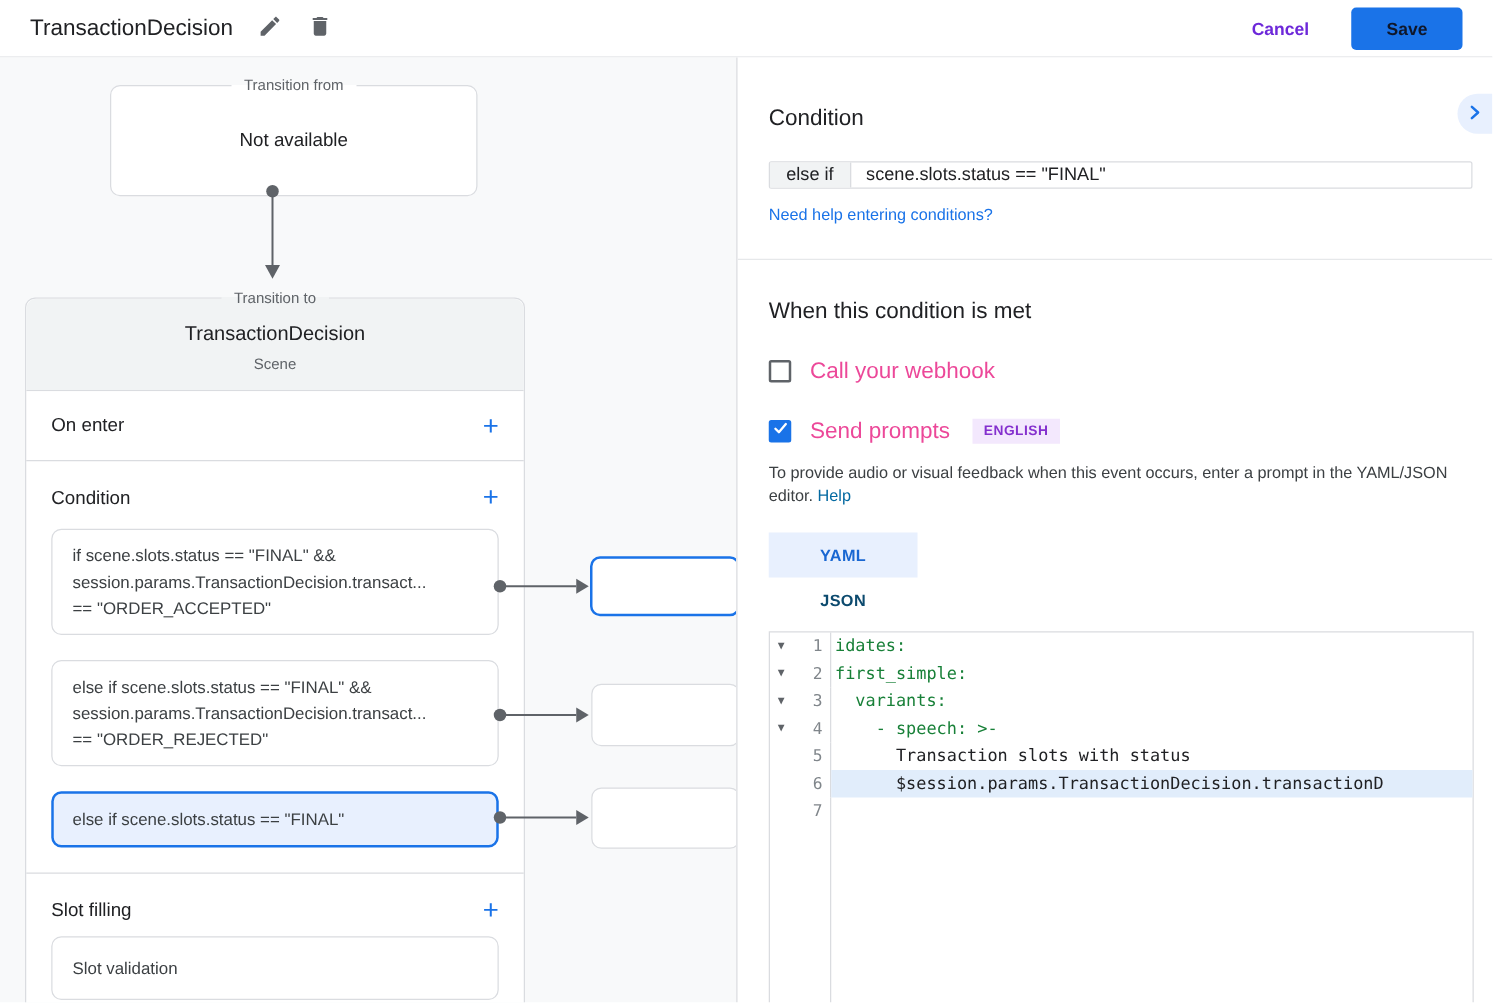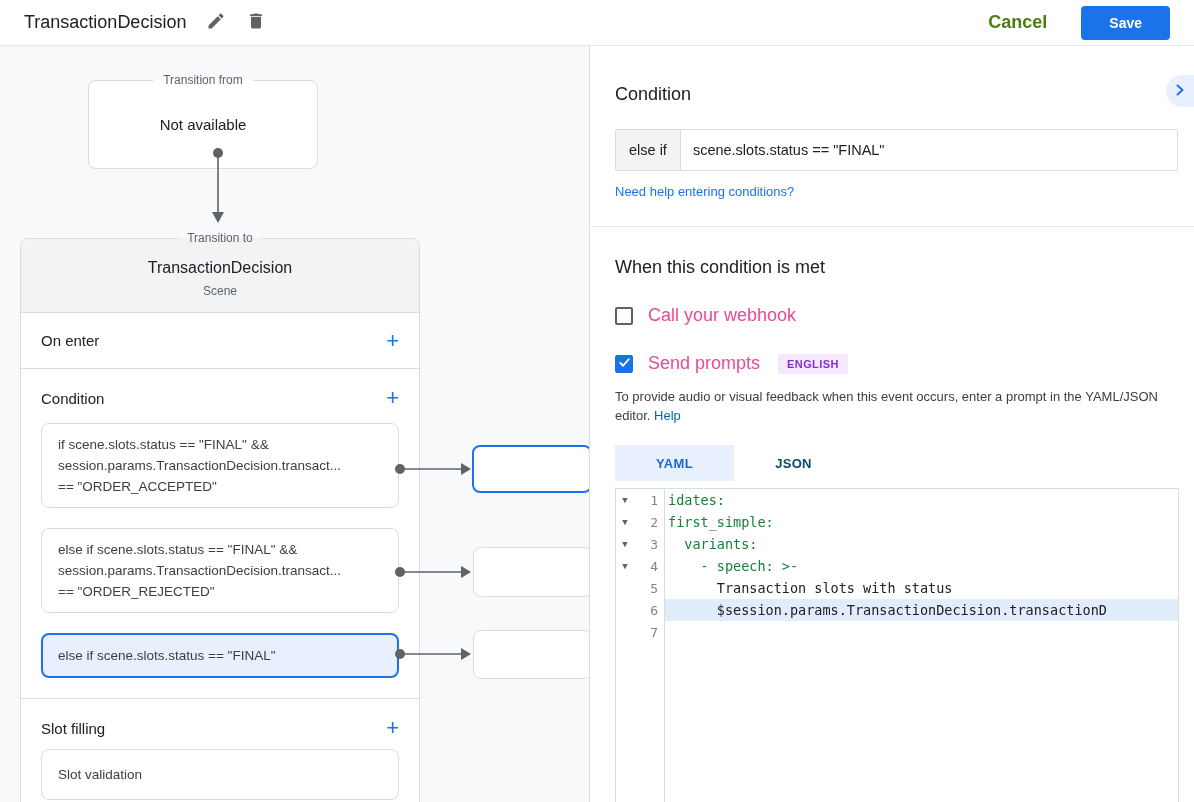--- a/index.html
+++ b/index.html
@@ -5,35 +5,35 @@
   * { box-sizing: border-box; margin: 0; padding: 0; }
   html, body { width: 1194px; height: 802px; overflow: hidden; }
   body { font-family: "Liberation Sans", sans-serif; color: #202124; background: #fff; }
 
   
   .topbar { height: 46px; display: flex; align-items: center; padding: 0 24px; background: #fff; border-bottom: 1px solid #e6e8ea; }
   .topbar-title { font-size: 18px; color: #202124; }
   .icon-btn { background: none; border: none; cursor: pointer; margin-left: 20px; display: flex; align-items: center; }
   .icon-btn svg { fill: #5f6368; }
   .topbar-spacer { flex: 1; }
-  .cancel-btn { background: none; border: none; color: #4d7c0f; font-size: 18px; font-weight: 700; cursor: pointer; margin-right: 34px; font-family: "Liberation Sans", sans-serif; }
-  .save-btn { background: #1a73e8; color: #ffffff; border: none; border-radius: 4px; font-size: 14px; font-weight: 700; padding: 9px 28px; cursor: pointer; font-family: "Liberation Sans", sans-serif; }
+  .cancel-btn { background: none; border: none; color: #6d28d9; font-size: 14px; font-weight: 700; cursor: pointer; margin-right: 34px; font-family: "Liberation Sans", sans-serif; }
+  .save-btn { background: #1a73e8; color: #0f172a; border: none; border-radius: 4px; font-size: 14px; font-weight: 700; padding: 9px 28px; cursor: pointer; font-family: "Liberation Sans", sans-serif; }
 
   
   .main { display: flex; height: 756px; }
   .canvas { position: relative; width: 589px; height: 100%; background: #f8f9fa; overflow: hidden; flex: none; }
   .panel { position: relative; flex: 1; background: #fff; border-left: 1px solid #dadce0; overflow: hidden; }
 
   
   .fieldset-box { position: absolute; background: #fff; border: 1px solid #dadce0; border-radius: 8px; }
   .fieldset-label { position: absolute; top: -8px; left: 50%; transform: translateX(-50%); font-size: 12px; color: #5f6368; padding: 0 10px; white-space: nowrap; }
   .label-bg-canvas { background: linear-gradient(to bottom, #f8f9fa 50%, #ffffff 50%); }
   .label-bg-header { background: linear-gradient(to bottom, #f8f9fa 50%, #f1f3f4 50%); }
 
-  .from-box { left: 88px; top: 34px; width: 230px; height: 89px; }
+  .from-box { left: 88px; top: 22px; width: 294px; height: 89px; }
   .from-box .from-content { display: flex; align-items: center; justify-content: center; height: 100%; font-size: 15px; color: #202124; }
 
   .to-box { left: 20px; top: 192px; width: 400px; height: 612px; border-radius: 8px 8px 0 0; }
   .scene-header { background: #f1f3f4; border-bottom: 1px solid #dadce0; border-radius: 8px 8px 0 0; text-align: center; padding: 20px 10px 14px; }
   .scene-title { font-size: 16px; color: #202124; }
   .scene-subtitle { font-size: 12px; color: #5f6368; margin-top: 7px; }
 
   .section-row { display: flex; align-items: center; justify-content: space-between; padding: 18px 20px; height: 56px; border-bottom: 1px solid #dadce0; font-size: 15px; color: #202124; }
   .plus-btn { color: #1a73e8; font-size: 22px; font-weight: 400; background: none; border: none; cursor: pointer; line-height: 1; font-family: "Liberation Sans", sans-serif; }
 
@@ -52,38 +52,38 @@
 
   .connectors { position: absolute; left: 0; top: 0; pointer-events: none; }
 
   
   .panel-section1 { padding: 0 16px 26px 25px; border-bottom: 1px solid #e6e8ea; }
   .panel-h { font-size: 18px; color: #202124; font-weight: 400; }
   .panel-section1 .panel-h { padding-top: 38px; }
 
   .collapse-btn { position: absolute; right: 0; top: 29px; width: 28px; height: 32px; background: #e8f0fe; border: none; border-radius: 16px 0 0 16px; cursor: pointer; display: flex; align-items: center; justify-content: center; }
 
-  .cond-input { display: flex; align-items: stretch; border: 1px solid #dadce0; border-radius: 2px; height: 42px; margin-top: 24px; background: #fff; }
+  .cond-input { display: flex; align-items: stretch; border: 1px solid #dadce0; border-radius: 2px; height: 22px; margin-top: 24px; background: #fff; }
   .cond-prefix { display: flex; align-items: center; padding: 0 13px; background: #f1f3f4; border-right: 1px solid #dadce0; font-size: 14.5px; color: #202124; flex: none; }
   .cond-value { flex: 1; border: none; outline: none; font-size: 14.5px; color: #202124; padding: 0 12px; font-family: "Liberation Sans", sans-serif; background: transparent; }
   .help-link { display: inline-block; margin-top: 13px; font-size: 13px; color: #1a73e8; text-decoration: none; }
 
   .panel-section2 { padding: 0 16px 0 25px; }
   .panel-section2 .panel-h { padding-top: 30px; }
 
   .check-row { display: flex; align-items: center; margin-top: 27px; }
   .checkbox { width: 18px; height: 18px; border: 2px solid #5f6368; border-radius: 2px; background: #fff; flex: none; cursor: pointer; }
   .checkbox.checked { background: #1a73e8; border-color: #1a73e8; display: flex; align-items: center; justify-content: center; }
   .check-label { font-size: 18px; font-weight: 400; color: #ec4899; margin-left: 15px; }
   .lang-badge { margin-left: 18px; background: #f3e8fd; color: #8430ce; font-size: 11px; font-weight: 700; letter-spacing: 0.4px; padding: 4px 9px; border-radius: 0; }
 
   .desc { font-size: 13px; line-height: 19px; color: #3c4043; margin-top: 13px; max-width: 578px; }
   .desc a { color: #0369a1; text-decoration: none; }
 
-  .tabs { display: flex; margin-top: 20px; }
+  .tabs { display: flex; margin-top: 20px; flex-direction: column; }
   .tab { width: 119px; height: 36px; display: flex; align-items: center; justify-content: center; font-size: 13px; font-weight: 700; letter-spacing: 0.3px; color: #0c4a6e; background: transparent; border: none; cursor: pointer; font-family: "Liberation Sans", sans-serif; }
   .tab.active { background: #e8f0fe; color: #1967d2; }
 
   .editor { margin-top: 7px; width: 564px; border: 1px solid #dadce0; height: 332px; display: flex; flex-direction: column; background: #fff; font-family: "DejaVu Sans Mono", monospace; font-size: 13.5px; }
   .ed-row { display: flex; height: 22px; flex: none; }
   .ed-row.fill { flex: 1; height: auto; }
   .gutter { width: 49px; flex: none; display: flex; align-items: center; border-right: 1px solid #dadce0; }
   .fold { width: 18px; text-align: center; font-size: 9px; color: #5f6368; line-height: 22px; cursor: pointer; }
   .lnum { flex: 1; text-align: right; padding-right: 6px; color: #80868b; font-size: 13px; }
   .code { flex: 1; white-space: pre; overflow: hidden; padding-left: 3px; line-height: 22px; color: #202124; }

